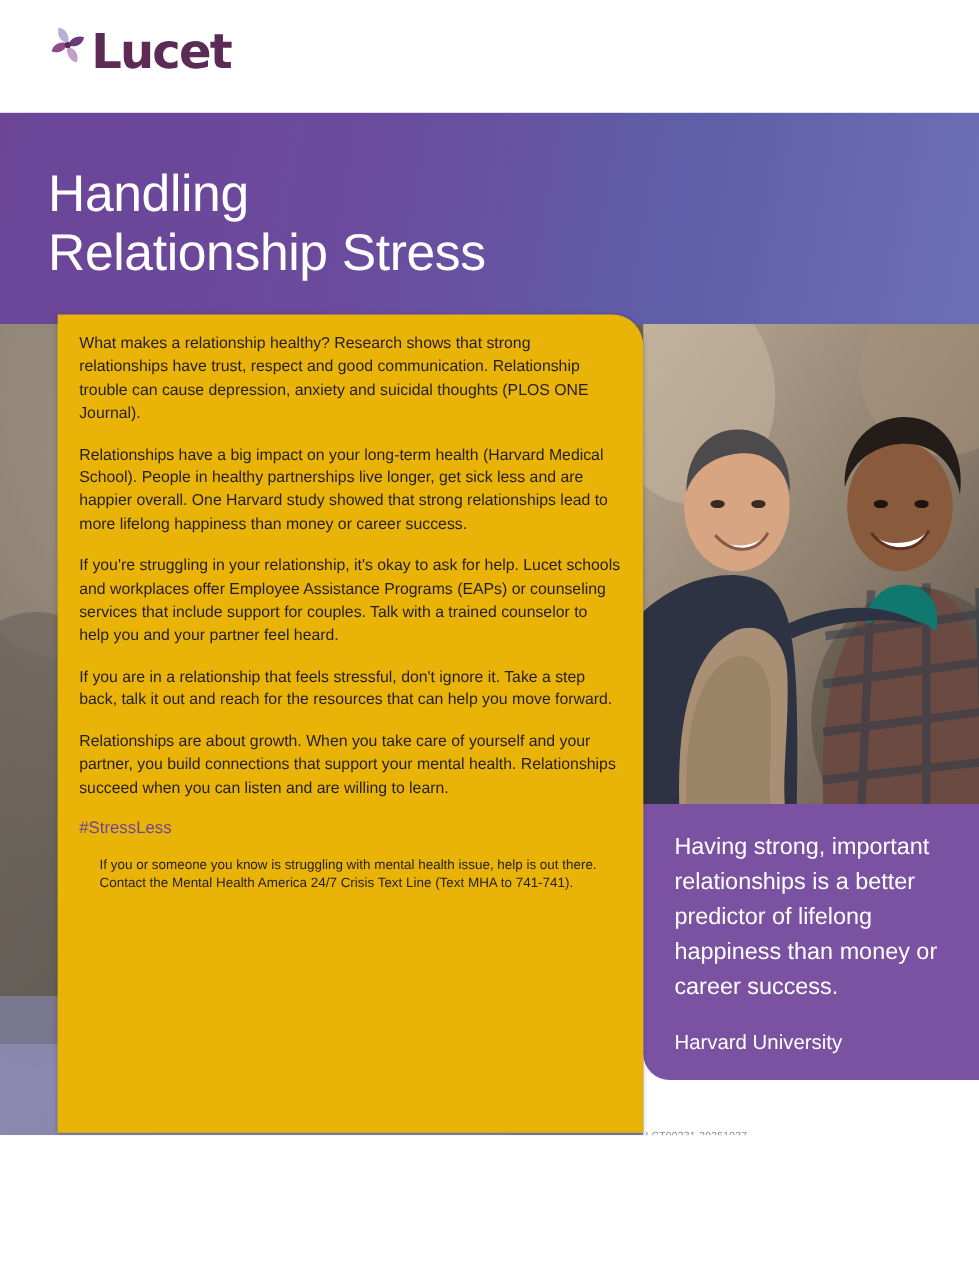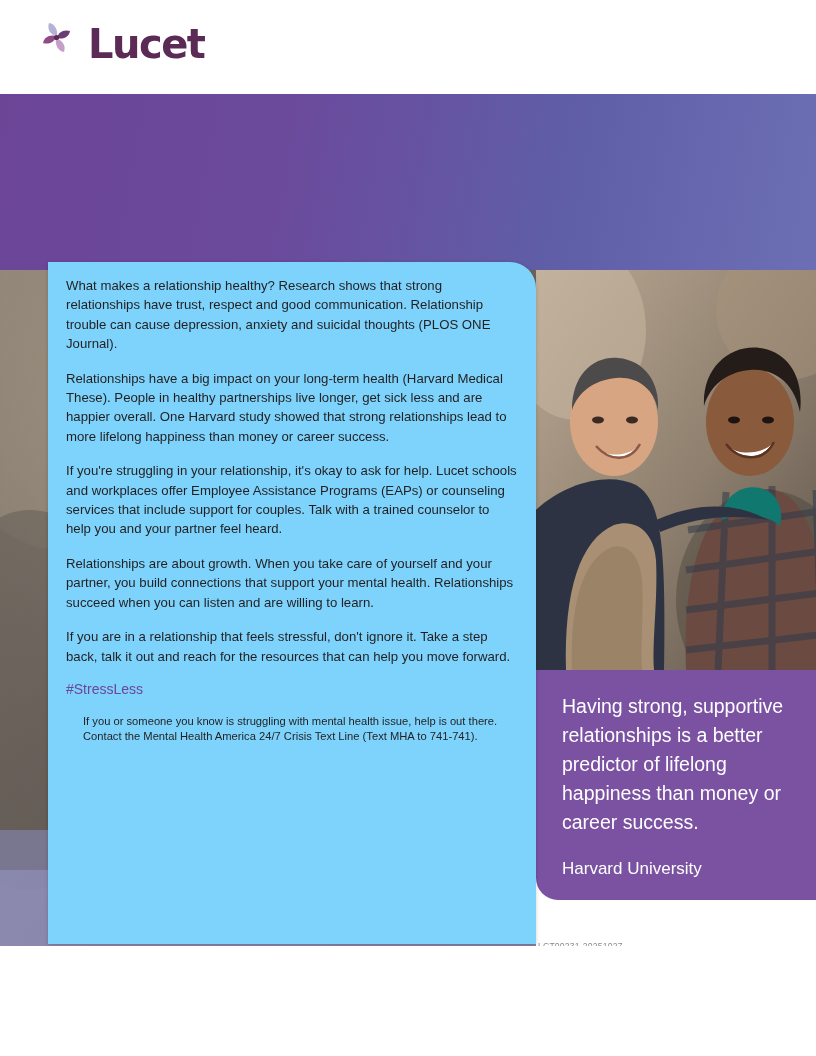--- a/index.html
+++ b/index.html
@@ -18,21 +18,20 @@
     position: absolute;
     left: 0; top: 0;
     width: 816px; height: 94px;
     background: #ffffff;
   }
   .logo-wrap {
     position: absolute;
     left: 40px; top: 22px;
     display: flex;
     align-items: center;
-    gap: 12px;
   }
   .logo-mark { width: 34px; height: 44px; position: relative; margin-right: 2px; }
   .logo-text {
     font-family: "DejaVu Sans", sans-serif;
     font-weight: bold;
     font-size: 40px;
     letter-spacing: -1.5px;
     color: #5b2a55;
     line-height: 44px;
   }
@@ -93,21 +92,21 @@
     left: 0; top: 946px;
     width: 816px; height: 110px;
     background: #ffffff;
   }
 
   
   .card {
     position: absolute;
     left: 48px; top: 262px;
     width: 488px; height: 682px;
-    background: #7dd3fc;
+    background: #eab308;
     border-top-right-radius: 26px;
     box-shadow: 0 1px 4px rgba(0,0,0,.18);
   }
   .card-inner {
     position: absolute;
     left: 18px; top: 14px;
     width: 452px;
   }
   .para {
     font-size: 13.2px;
@@ -182,20 +181,24 @@
           <path d="M16 17 C15 23 18 29 24 30 C26 24 23 18 16 17 Z" fill="#c4a0c9"></path>
           <circle cx="16.5" cy="15.5" r="2.6" fill="#5b2a55"></circle>
         </g>
       </svg>
     </div>
     <span class="logo-text">Lucet</span>
   </div>
 </div>
 
 <div class="hero">
+  <div class="hero-title">
+    <div>Handling</div>
+    <div>Relationship Stress</div>
+  </div>
 </div>
 
 <div class="bg-left">
   <svg width="536" height="676" viewBox="0 0 536 676" preserveAspectRatio="none">
     <defs>
       <linearGradient id="bgl" x1="0" y1="0" x2="1" y2="1">
         <stop offset="0%" stop-color="#8a7f72"></stop>
         <stop offset="45%" stop-color="#6d655d"></stop>
         <stop offset="100%" stop-color="#4f4a47"></stop>
       </linearGradient>
@@ -258,32 +261,32 @@
     <ellipse cx="198" cy="150" rx="6" ry="3.4" fill="#1d1410"></ellipse>
     <ellipse cx="232" cy="150" rx="6" ry="3.4" fill="#1d1410"></ellipse>
     <path d="M192 176 C204 190 226 190 236 174 C226 184 202 186 192 176 Z" fill="#ffffff"></path>
     <path d="M190 174 C204 192 228 192 238 172" stroke="#5c3322" stroke-width="2.5" fill="none"></path>
 
     <path d="M120 250 C160 232 200 232 232 250 C200 244 160 246 124 262 Z" fill="#2d3342"></path>
   </svg>
 </div>
 
 <div class="quote">
-  <div class="quote-text">Having strong, supportive relationships is a better predictor of lifelong happiness than money or career success.</div>
+  <div class="quote-text">Having strong, important relationships is a better predictor of lifelong happiness than money or career success.</div>
   <div class="quote-attr">Harvard University</div>
 </div>
 <div class="doc-code">LCT00231-20251027</div>
 
 <div class="card">
   <div class="card-inner">
     <p class="para">What makes a relationship healthy? Research shows that strong relationships have trust, respect and good communication. Relationship trouble can cause depression, anxiety and suicidal thoughts (PLOS ONE Journal).</p>
-    <p class="para">Relationships have a big impact on your long-term health (Harvard Medical These). People in healthy partnerships live longer, get sick less and are happier overall. One Harvard study showed that strong relationships lead to more lifelong happiness than money or career success.</p>
+    <p class="para">Relationships have a big impact on your long-term health (Harvard Medical School). People in healthy partnerships live longer, get sick less and are happier overall. One Harvard study showed that strong relationships lead to more lifelong happiness than money or career success.</p>
     <p class="para">If you're struggling in your relationship, it's okay to ask for help. Lucet schools and workplaces offer Employee Assistance Programs (EAPs) or counseling services that include support for couples. Talk with a trained counselor to help you and your partner feel heard.</p>
+    <p class="para">If you are in a relationship that feels stressful, don't ignore it. Take a step back, talk it out and reach for the resources that can help you move forward.</p>
     <p class="para">Relationships are about growth. When you take care of yourself and your partner, you build connections that support your mental health. Relationships succeed when you can listen and are willing to learn.</p>
-    <p class="para">If you are in a relationship that feels stressful, don't ignore it. Take a step back, talk it out and reach for the resources that can help you move forward.</p>
 
     <div class="hashtag">#StressLess</div>
     <p class="crisis">
       <span>If you or someone you know is struggling with mental health issue, help is out there.</span><br>
       <span>Contact the Mental Health America 24/7 Crisis Text Line (Text MHA to 741-741).</span>
     </p>
   </div>
 </div>
 
 <div class="bottom-band">

